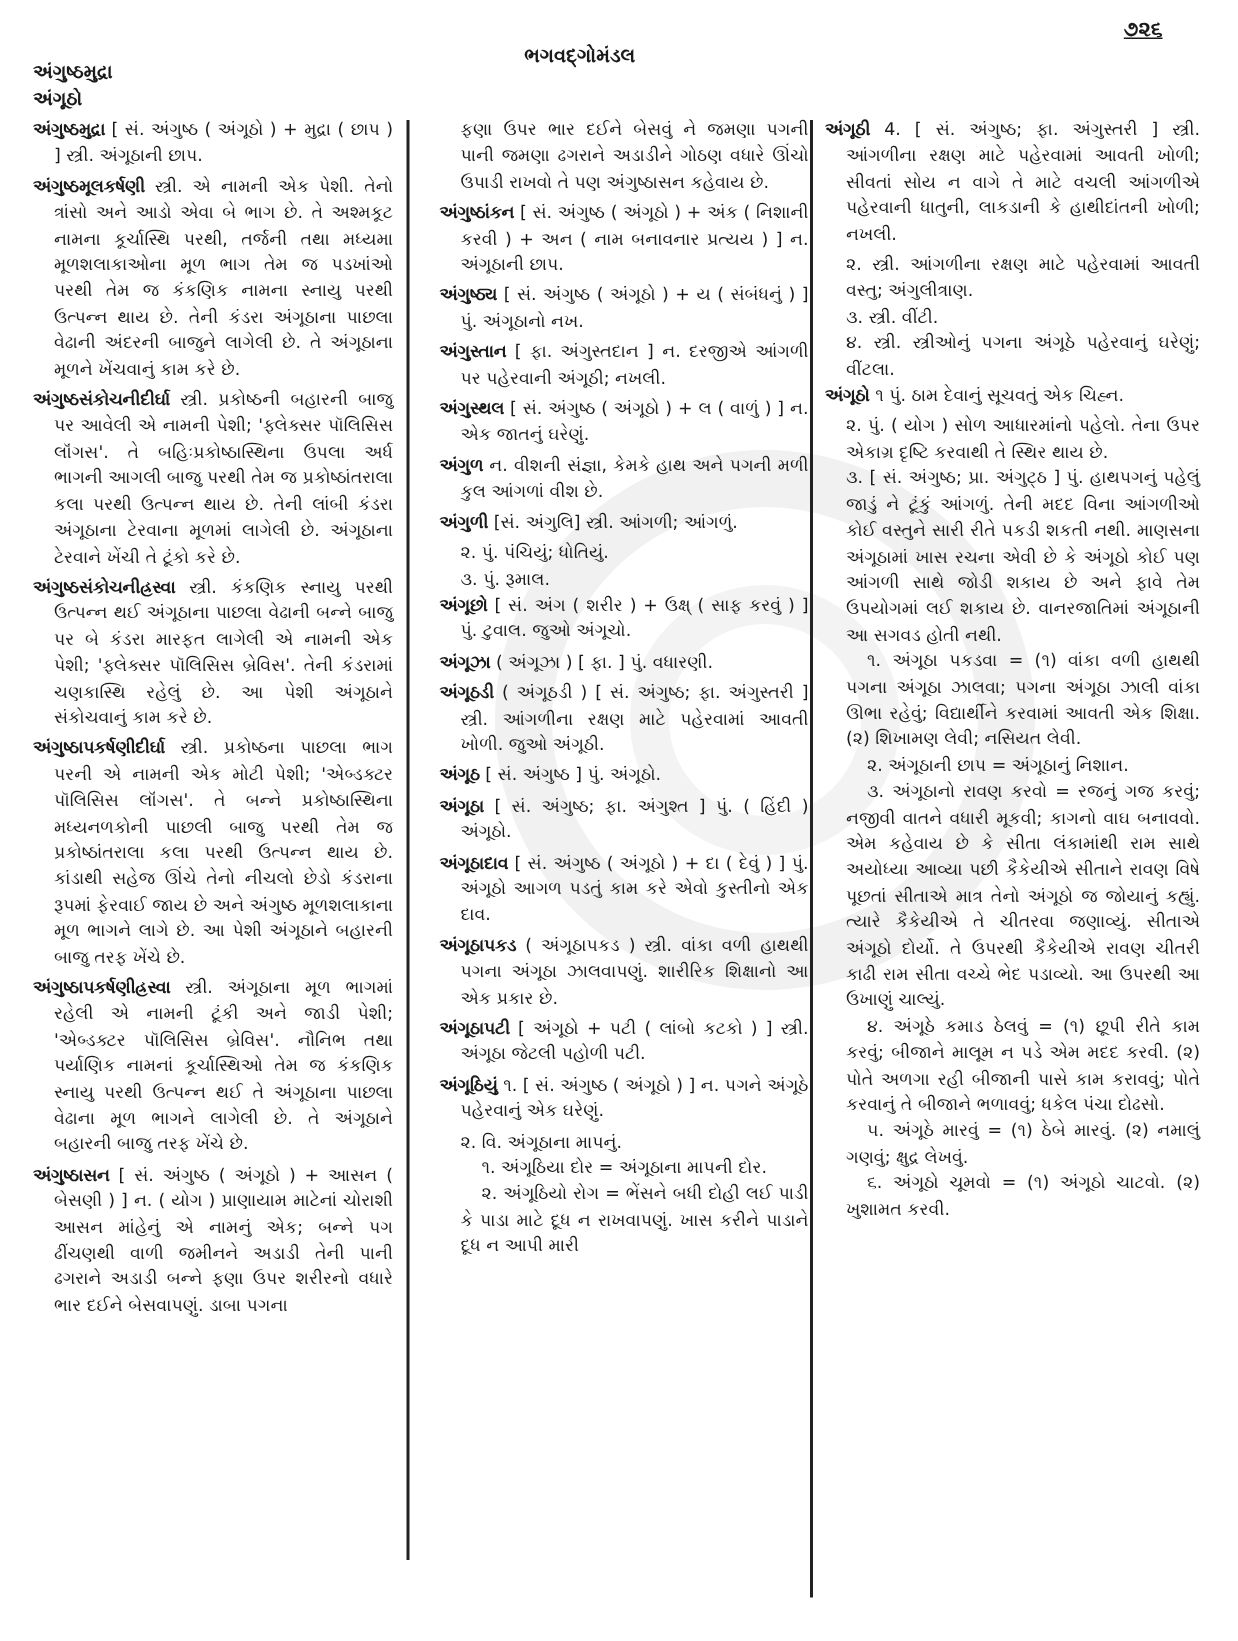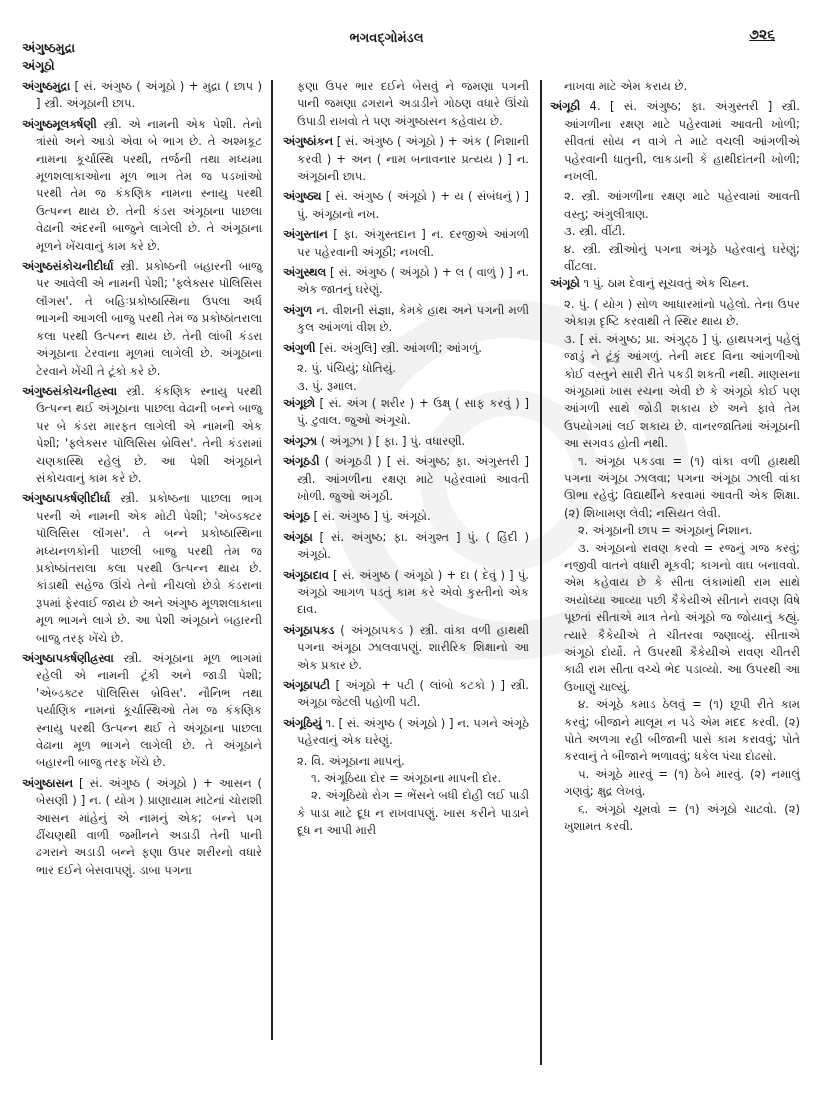--- a/index.html
+++ b/index.html
@@ -14,27 +14,27 @@
   }
   .watermark2 {
     position: absolute; left: 420px; top: 390px; width: 180px; height: 180px;
     border-radius: 50%; border: 26px solid #f3f3f3; box-sizing: border-box;
     pointer-events: none;
   }
   .header { position: absolute; top: 28px; left: 0; width: 825px; height: 30px; }
   .guide-top { position: absolute; left: 22px; top: 40px; font-weight: bold; font-size: 12.5px; }
   .guide-bottom { position: absolute; left: 22px; top: 58px; font-weight: bold; font-size: 12.5px; }
   .running-title { position: absolute; left: 0; width: 773px; top: 30px; text-align: center; font-weight: bold; font-size: 13px; }
-  .page-number { position: absolute; right: 50px; top: 26px; font-weight: bold; font-size: 14px; text-decoration: underline; }
+  .page-number { position: absolute; right: 50px; top: 12px; font-weight: bold; font-size: 14px; text-decoration: underline; }
   .col {
     position: absolute; top: 78px; font-size: 11.6px; line-height: 17.4px;
     text-align: justify;
   }
   .col-1 { left: 22px; width: 240px; }
-  .col-2 { left: 283px; width: 246px; }
+  .col-2 { left: 293px; width: 246px; }
   .col-3 { left: 550px; width: 250px; }
   .divider { position: absolute; width: 2px; background: #222; }
   .div-1 { left: 271px; top: 80px; height: 960px; }
   .div-2 { left: 540px; top: 80px; height: 985px; }
   .entry { margin: 0 0 3px 0; padding-left: 14px; text-indent: -14px; }
   .entry.cont { padding-left: 14px; text-indent: 0; }
   .hw { font-weight: bold; letter-spacing: -0.2px; }
   .sub { margin: 0; padding-left: 14px; text-indent: 0; }
   .idiom { margin: 0; padding-left: 14px; text-indent: 14px; }
 </style>
@@ -79,21 +79,20 @@
     <div class="entry"><span class="hw">અંગૂઠા</span><span> [ સં. અંગુષ્ઠ; ફા. અંગુશ્ત ] પું. ( હિંદી ) અંગૂઠો.</span></div>
     <div class="entry"><span class="hw">અંગૂઠાદાવ</span><span> [ સં. અંગુષ્ઠ ( અંગૂઠો ) + દા ( દેવું ) ] પું. અંગૂઠો આગળ પડતું કામ કરે એવો કુસ્તીનો એક દાવ.</span></div>
     <div class="entry"><span class="hw">અંગૂઠાપકડ</span><span> ( અંગૂઠાપકડ ) સ્ત્રી. વાંકા વળી હાથથી પગના અંગૂઠા ઝાલવાપણું. શારીરિક શિક્ષાનો આ એક પ્રકાર છે.</span></div>
     <div class="entry"><span class="hw">અંગૂઠાપટી</span><span> [ અંગૂઠો + પટી ( લાંબો કટકો ) ] સ્ત્રી. અંગૂઠા જેટલી પહોળી પટી.</span></div>
     <div class="entry"><span class="hw">અંગૂઠિયું</span><span> ૧. [ સં. અંગુષ્ઠ ( અંગૂઠો ) ] ન. પગને અંગૂઠે પહેરવાનું એક ઘરેણું.</span></div>
     <div class="sub">૨. વિ. અંગૂઠાના માપનું.</div>
     <div class="idiom">૧. અંગૂઠિયા દોર = અંગૂઠાના માપની દોર.</div>
     <div class="idiom">૨. અંગૂઠિયો રોગ = ભેંસને બધી દોહી લઈ પાડી કે પાડા માટે દૂધ ન રાખવાપણું. ખાસ કરીને પાડાને દૂધ ન આપી મારી</div>
   </div>
 <div class="col col-3">
-    <div class="entry cont"><span>નાખવા માટે એમ કરાય છે.</span></div>
     <div class="entry"><span class="hw">અંગૂઠી</span><span> 4. [ સં. અંગુષ્ઠ; ફા. અંગુસ્તરી ] સ્ત્રી. આંગળીના રક્ષણ માટે પહેરવામાં આવતી ખોળી; સીવતાં સોય ન વાગે તે માટે વચલી આંગળીએ પહેરવાની ધાતુની, લાકડાની કે હાથીદાંતની ખોળી; નખલી.</span></div>
     <div class="sub">૨. સ્ત્રી. આંગળીના રક્ષણ માટે પહેરવામાં આવતી વસ્તુ; અંગુલીત્રાણ.</div>
     <div class="sub">૩. સ્ત્રી. વીંટી.</div>
     <div class="sub">૪. સ્ત્રી. સ્ત્રીઓનું પગના અંગૂઠે પહેરવાનું ઘરેણું; વીંટલા.</div>
     <div class="entry"><span class="hw">અંગૂઠો</span><span> ૧ પું. ઠામ દેવાનું સૂચવતું એક ચિહ્ન.</span></div>
     <div class="sub">૨. પું. ( યોગ ) સોળ આધારમાંનો પહેલો. તેના ઉપર એકાગ્ર દૃષ્ટિ કરવાથી તે સ્થિર થાય છે.</div>
     <div class="sub">૩. [ સં. અંગુષ્ઠ; પ્રા. અંગુટ્ઠ ] પું. હાથપગનું પહેલું જાડું ને ટૂંકું આંગળું. તેની મદદ વિના આંગળીઓ કોઈ વસ્તુને સારી રીતે પકડી શકતી નથી. માણસના અંગૂઠામાં ખાસ રચના એવી છે કે અંગૂઠો કોઈ પણ આંગળી સાથે જોડી શકાય છે અને ફાવે તેમ ઉપયોગમાં લઈ શકાય છે. વાનરજાતિમાં અંગૂઠાની આ સગવડ હોતી નથી.</div>
     <div class="idiom">૧. અંગૂઠા પકડવા = (૧) વાંકા વળી હાથથી પગના અંગૂઠા ઝાલવા; પગના અંગૂઠા ઝાલી વાંકા ઊભા રહેવું; વિદ્યાર્થીને કરવામાં આવતી એક શિક્ષા. (૨) શિખામણ લેવી; નસિયત લેવી.</div>
     <div class="idiom">૨. અંગૂઠાની છાપ = અંગૂઠાનું નિશાન.</div>
     <div class="idiom">૩. અંગૂઠાનો રાવણ કરવો = રજનું ગજ કરવું; નજીવી વાતને વધારી મૂકવી; કાગનો વાઘ બનાવવો. એમ કહેવાય છે કે સીતા લંકામાંથી રામ સાથે અયોધ્યા આવ્યા પછી કૈકેયીએ સીતાને રાવણ વિષે પૂછતાં સીતાએ માત્ર તેનો અંગૂઠો જ જોયાનું કહ્યું. ત્યારે કૈકેયીએ તે ચીતરવા જણાવ્યું. સીતાએ અંગૂઠો દોર્યો. તે ઉપરથી કૈકેયીએ રાવણ ચીતરી કાઢી રામ સીતા વચ્ચે ભેદ પડાવ્યો. આ ઉપરથી આ ઉખાણું ચાલ્યું.</div>

